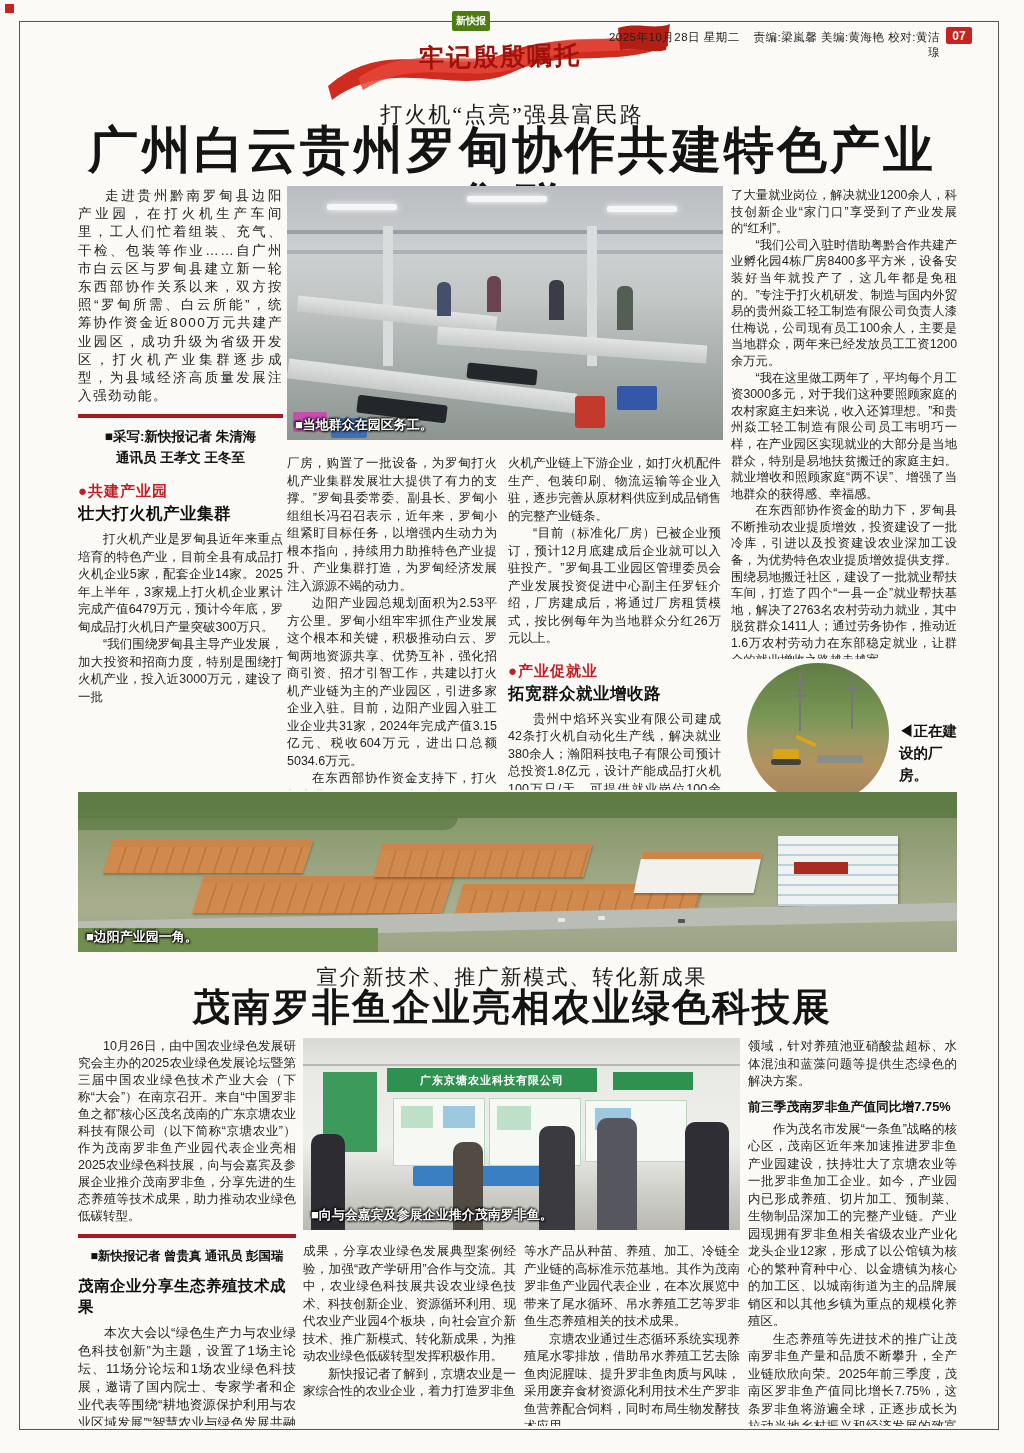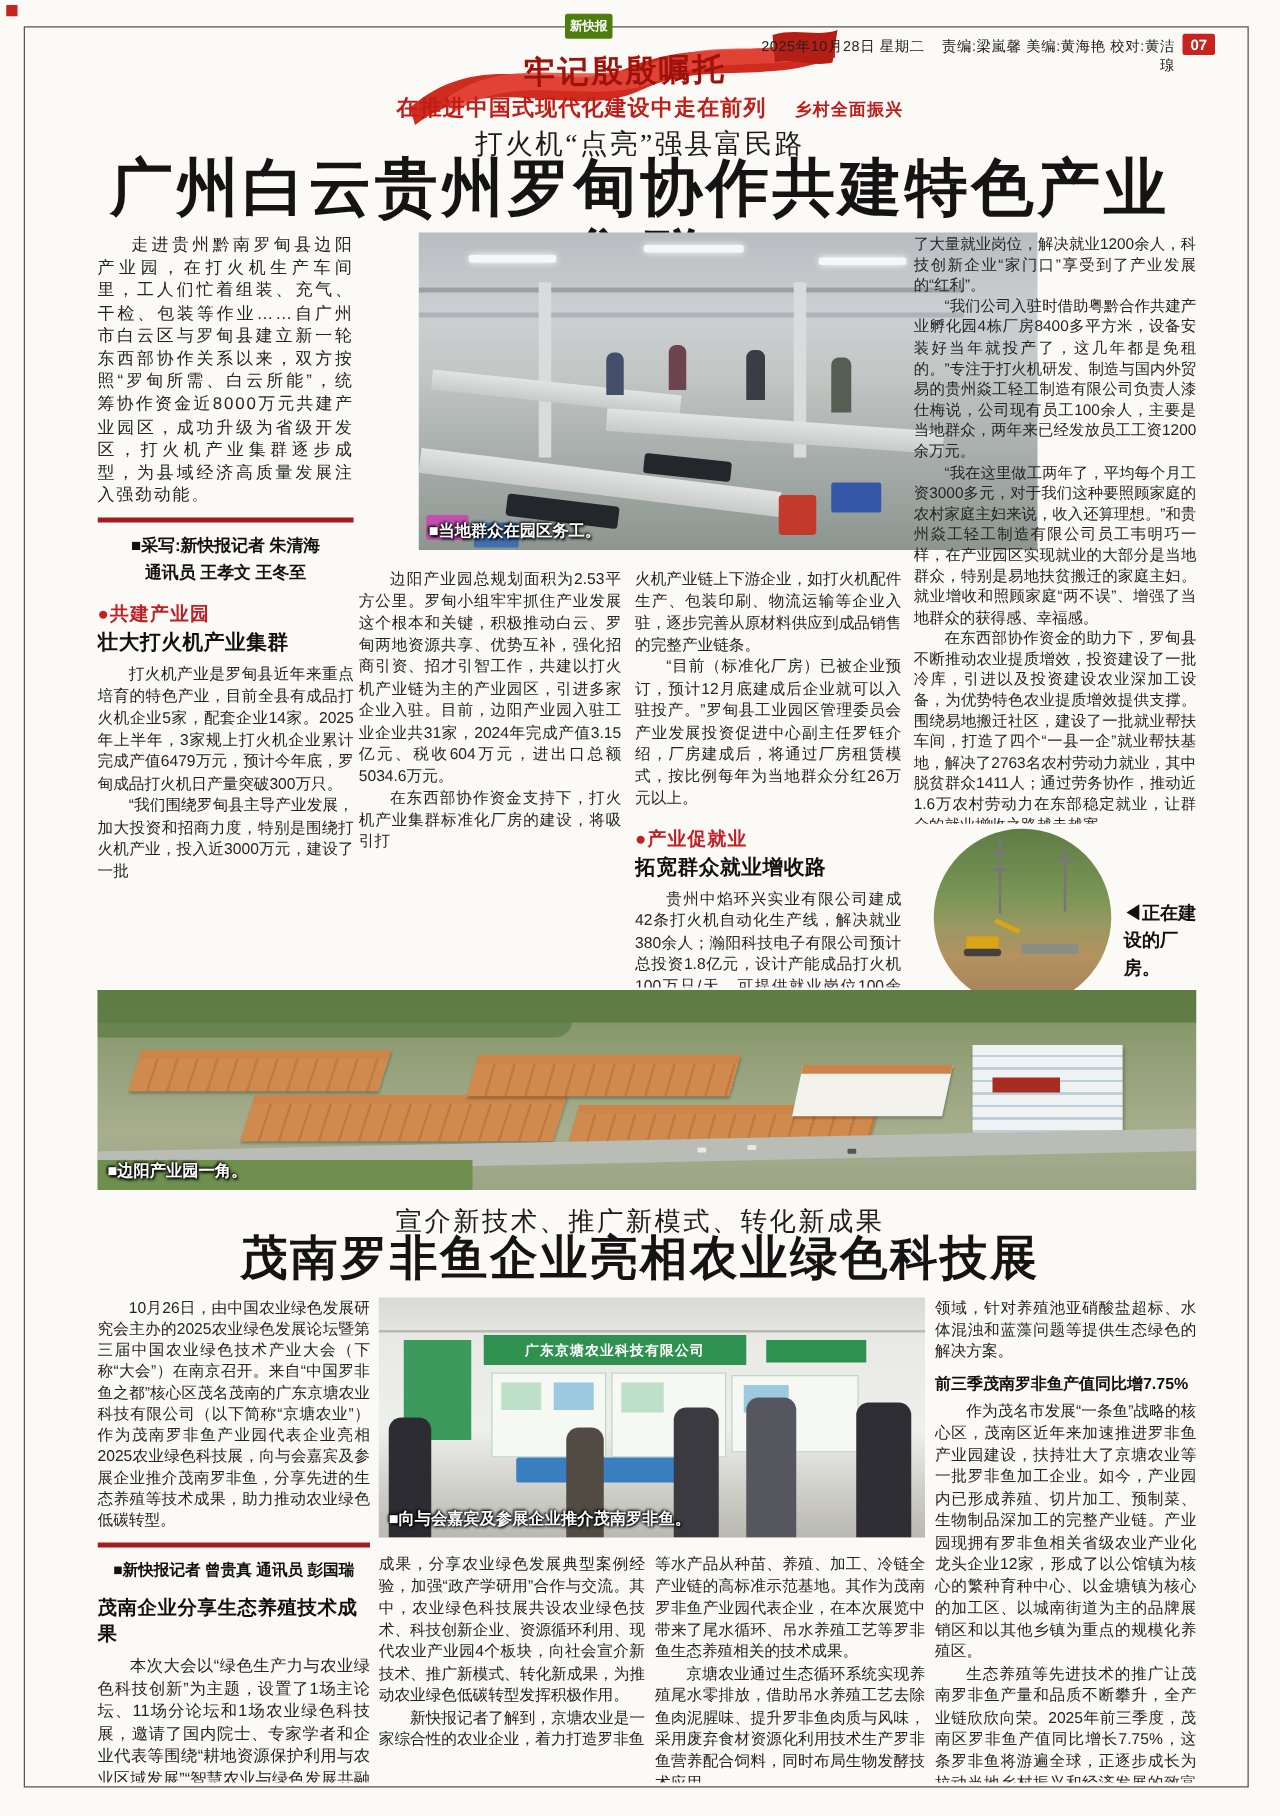--- a/index.html
+++ b/index.html
@@ -81,24 +81,20 @@
   <div class="frame"></div>
   <div class="reg-mark"></div>
 
   <svg class="abs" style="left:318px;top:20px;" width="356" height="80" viewBox="0 0 356 80">
     <path d="M10,66 C70,14 130,58 185,34 C240,10 290,30 350,6 L350,26 C295,48 245,28 195,52 C140,78 75,34 14,80 Z" fill="#cf2b1e"></path>
     <path d="M40,58 C95,20 150,52 205,30 C255,10 300,26 348,12 L348,22 C300,38 255,24 210,44 C155,68 100,34 45,70 Z" fill="#e4463a" opacity="0.85"></path>
     <path d="M300,8 C320,2 336,10 352,4 L348,30 C332,34 318,26 302,30 Z" fill="#b51e14"></path>
   </svg>
   <div class="masthead">新快报</div>
   <div class="banner-callig">牢记殷殷嘱托</div>
-  <div class="banner-row">
-    <span class="banner-main">在推进中国式现代化建设中走在前列</span>
-    <span class="banner-tag">乡村全面振兴</span>
-  </div>
   <div class="dateline">
     <span>2025年10月28日 星期二</span>
     <span style="margin-left:10px;">责编:梁嵐馨  美编:黄海艳  校对:黄洁瑔</span>
   </div>
   <div class="pagenum">07</div>
 
   <div class="kicker1">打火机“点亮”强县富民路</div>
   <div class="title1">广州白云贵州罗甸协作共建特色产业集群</div>
 
   <div class="col" style="left:78px;top:187px;width:205px;height:603px;">
@@ -107,21 +103,21 @@
     <div class="byline">
       <div>■采写:新快报记者 朱清海</div>
       <div>通讯员 王孝文 王冬至</div>
     </div>
     <div class="sec-head">●共建产业园</div>
     <div class="sec-sub">壮大打火机产业集群</div>
     <p class="bp">打火机产业是罗甸县近年来重点培育的特色产业，目前全县有成品打火机企业5家，配套企业14家。2025年上半年，3家规上打火机企业累计完成产值6479万元，预计今年底，罗甸成品打火机日产量突破300万只。</p>
     <p class="bp">“我们围绕罗甸县主导产业发展，加大投资和招商力度，特别是围绕打火机产业，投入近3000万元，建设了一批</p>
   </div>
 
-  <div class="photo ph1" style="left:287px;top:186px;width:495px;height:254px;margin-left:48px;">
+  <div class="photo ph1" style="left:287px;top:186px;width:436px;height:254px;">
     <div class="d strip" style="left:40px;top:18px;width:70px;"></div>
     <div class="d strip" style="left:180px;top:10px;width:80px;"></div>
     <div class="d strip" style="left:320px;top:20px;width:70px;"></div>
     <div class="d beam" style="left:0;top:44px;width:436px;"></div>
     <div class="d beam" style="left:0;top:64px;width:436px;opacity:.6;"></div>
     <div class="d" style="left:96px;top:40px;width:10px;height:140px;background:#d9dcdd;"></div>
     <div class="d" style="left:300px;top:40px;width:10px;height:140px;background:#d9dcdd;"></div>
     <div class="d table1" style="left:10px;top:120px;width:200px;height:16px;transform:rotate(6deg);"></div>
     <div class="d table1" style="left:150px;top:150px;width:270px;height:18px;transform:rotate(4deg);"></div>
     <div class="d table1" style="left:0px;top:190px;width:290px;height:20px;transform:rotate(7deg);"></div>
@@ -132,20 +128,21 @@
     <div class="d worker" style="left:262px;top:94px;width:15px;height:40px;background:#3c3c46;"></div>
     <div class="d worker" style="left:330px;top:100px;width:16px;height:44px;background:#555e52;"></div>
     <div class="d crate" style="left:6px;top:226px;width:34px;height:20px;background:#c44fae;"></div>
     <div class="d crate" style="left:44px;top:232px;width:36px;height:20px;background:#3f6fae;"></div>
     <div class="d crate" style="left:330px;top:200px;width:40px;height:24px;background:#3557a8;"></div>
     <div class="d crate" style="left:288px;top:210px;width:30px;height:32px;background:#c3392b;border-radius:3px;"></div>
     <div class="ph-cap">■当地群众在园区务工。</div>
   </div>
 
   <div class="col" style="left:287px;top:455px;width:210px;height:335px;">
+    <p class="bp" style="text-indent:0;">厂房，购置了一批设备，为罗甸打火机产业集群发展壮大提供了有力的支撑。”罗甸县委常委、副县长、罗甸小组组长冯召召表示，近年来，罗甸小组紧盯目标任务，以增强内生动力为根本指向，持续用力助推特色产业提升、产业集群打造，为罗甸经济发展注入源源不竭的动力。</p>
     <p class="bp">边阳产业园总规划面积为2.53平方公里。罗甸小组牢牢抓住产业发展这个根本和关键，积极推动白云、罗甸两地资源共享、优势互补，强化招商引资、招才引智工作，共建以打火机产业链为主的产业园区，引进多家企业入驻。目前，边阳产业园入驻工业企业共31家，2024年完成产值3.15亿元、税收604万元，进出口总额5034.6万元。</p>
     <p class="bp">在东西部协作资金支持下，打火机产业集群标准化厂房的建设，将吸引打</p>
   </div>
 
   <div class="col" style="left:508px;top:455px;width:213px;height:335px;">
     <p class="bp" style="text-indent:0;">火机产业链上下游企业，如打火机配件生产、包装印刷、物流运输等企业入驻，逐步完善从原材料供应到成品销售的完整产业链条。</p>
     <p class="bp">“目前（标准化厂房）已被企业预订，预计12月底建成后企业就可以入驻投产。”罗甸县工业园区管理委员会产业发展投资促进中心副主任罗钰介绍，厂房建成后，将通过厂房租赁模式，按比例每年为当地群众分红26万元以上。</p>
     <div class="sec-head">●产业促就业</div>
     <div class="sec-sub">拓宽群众就业增收路</div>
     <p class="bp">贵州中焰环兴实业有限公司建成42条打火机自动化生产线，解决就业380余人；瀚阳科技电子有限公司预计总投资1.8亿元，设计产能成品打火机100万只/天，可提供就业岗位100余个……随着众多企业入驻产业园，创造</p>

